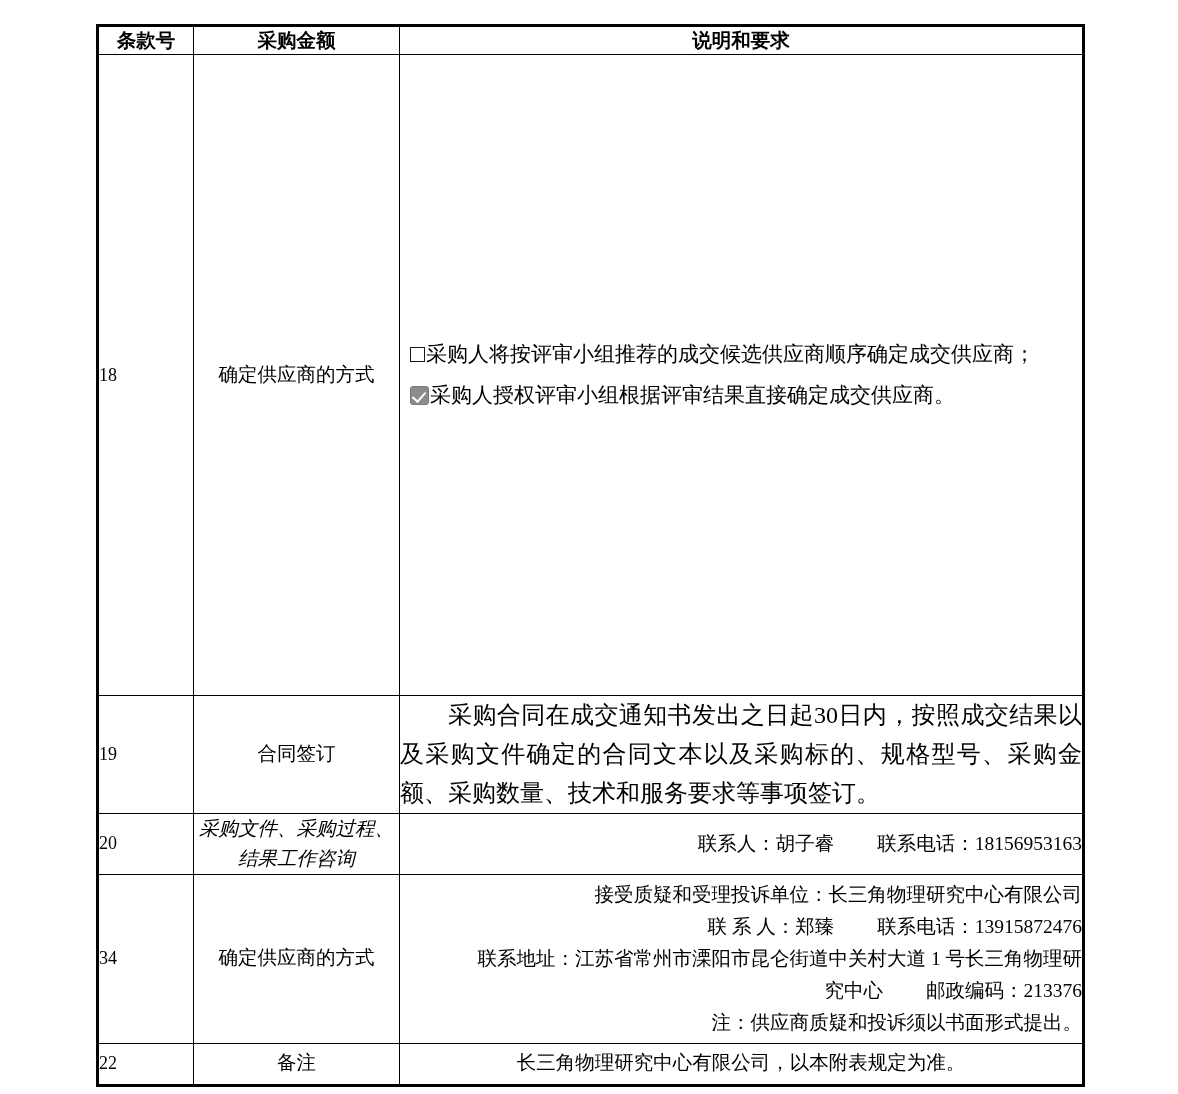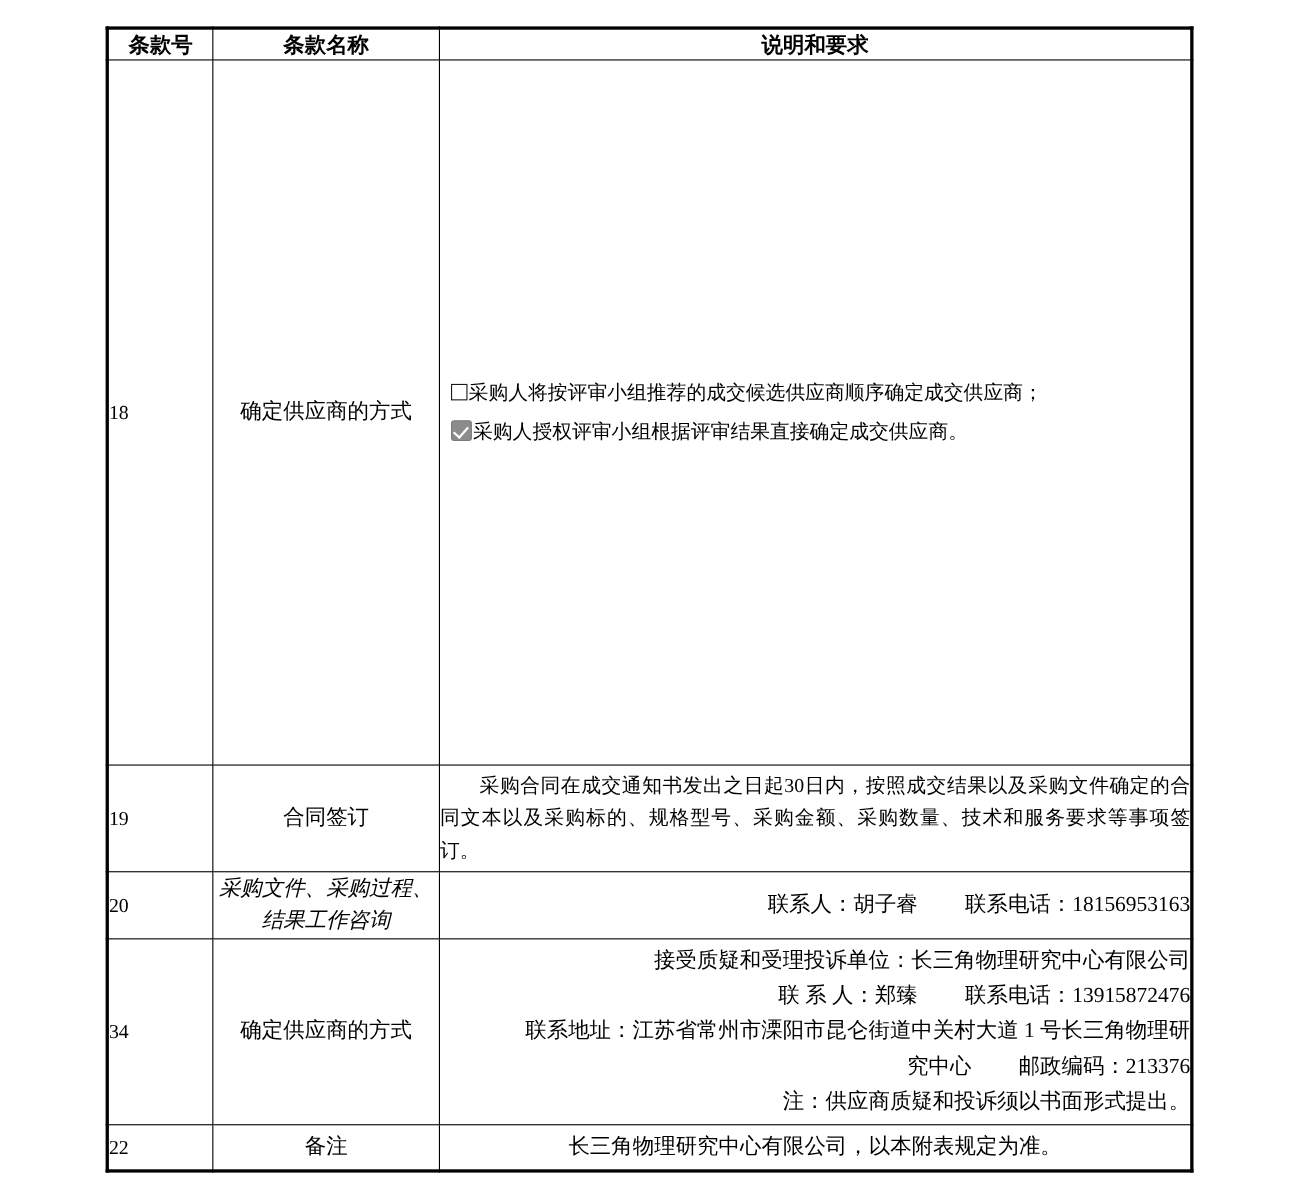--- a/index.html
+++ b/index.html
@@ -51,40 +51,40 @@
     font-size: 19.5px;
     padding: 12px 0 11px 0;
     border-bottom: 2px solid #000;
   }
   .num {
     text-align: left;
     font-size: 18px;
     font-family: "Liberation Serif", serif;
   }
   .desc {
-    font-size: 18px;
+    font-size: 24px;
     line-height: 1.62;
     padding: 8px 14px 8px 12px;
     text-align: justify;
   }
   .desc p {
     margin: 0;
   }
   .indent {
     text-indent: 2em;
   }
   
   .r18-desc {
     height: 640px;
     position: relative;
     vertical-align: middle;
   }
   .r18-inner {
     padding: 0 12px 0 10px;
-    font-size: 18px;
+    font-size: 21px;
     line-height: 1.95;
   }
   .cbox {
     display: inline-block;
     width: 15px;
     height: 15px;
     border: 1.4px solid #1a1a1a;
     vertical-align: -1px;
     margin-right: 1px;
     box-sizing: border-box;
@@ -138,21 +138,21 @@
 <div class="page">
   <table class="doc-table">
     <colgroup>
       <col class="c1">
         <col class="c2">
         <col class="c3">
     </colgroup>
     <tbody>
       <tr class="hdr">
         <td>条款号</td>
-        <td>条款名称</td>
+        <td>采购金额</td>
         <td>说明和要求</td>
       </tr>
 
       <tr>
         <td class="num">18</td>
         <td class="cell-center-lg">确定供应商的方式</td>
         <td class="r18-desc">
           <div class="r18-inner">
             <div>
               <span class="cbox"></span><span>采购人将按评审小组推荐的成交候选供应商顺序确定成交供应商；</span>

